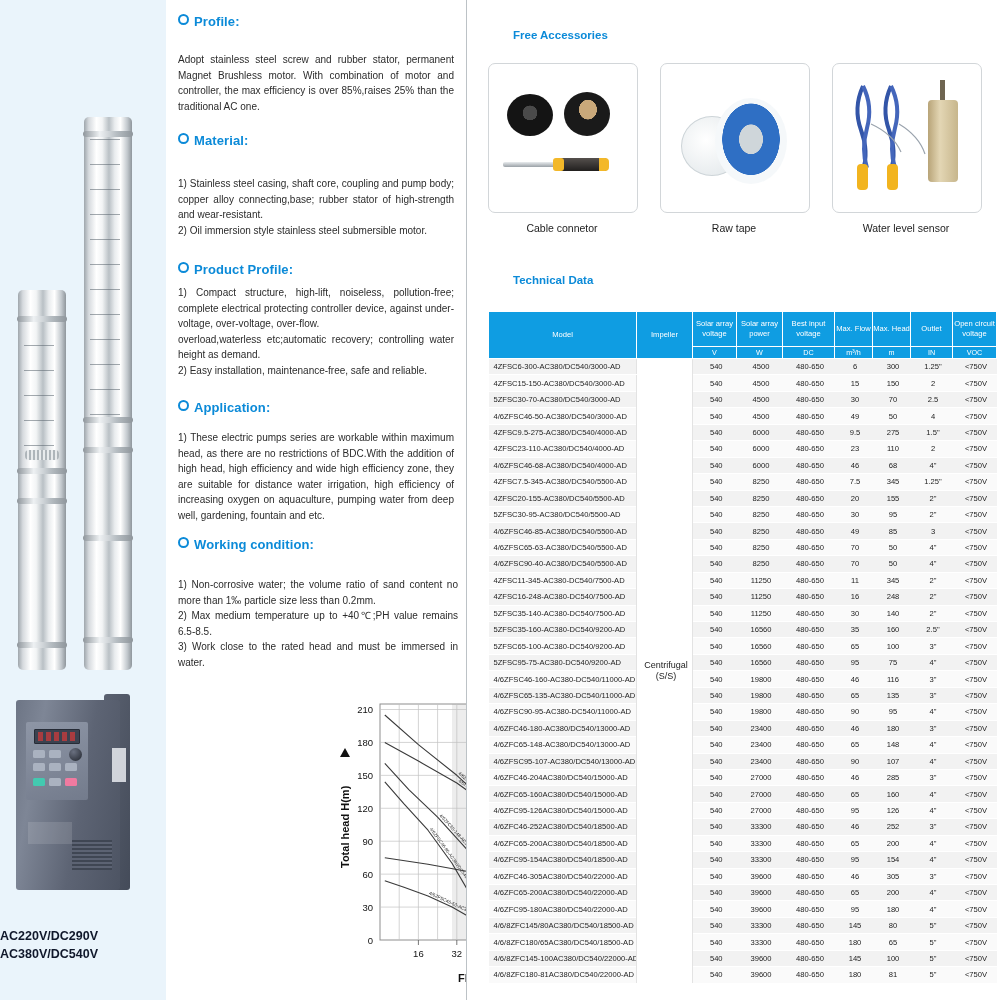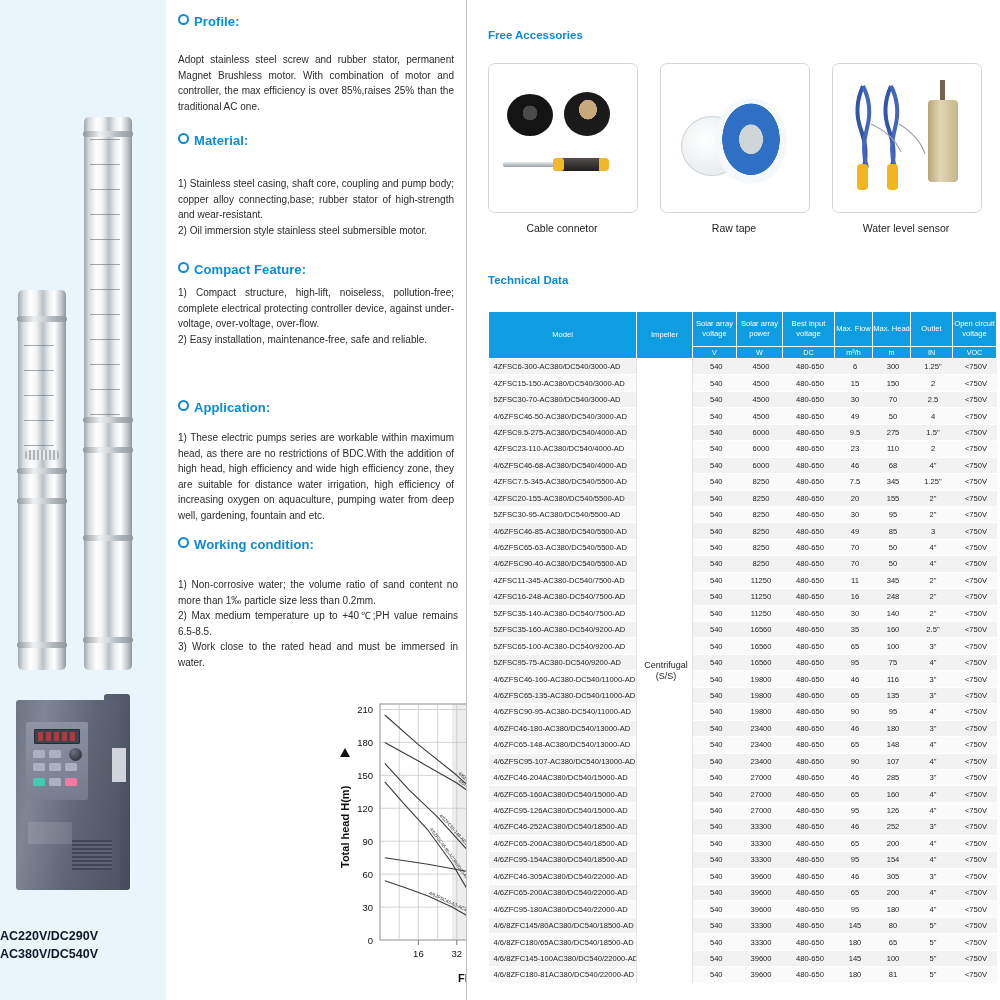--- a/index.html
+++ b/index.html
@@ -95,21 +95,21 @@
   .body-copy p{margin:0;}
 
   
   .chart-box{position:absolute;left:170px;top:692px;width:296px;height:300px;}
   .chart-svg{position:absolute;left:0;top:0;}
 
   
   .col-data{position:absolute;left:467px;top:0;width:533px;height:1000px;background:#fff;}
   .divider{position:absolute;left:466px;top:0;width:1px;height:1000px;background:#bcc2c6;}
   .panel-head{
-    position:absolute;font-size:11.5px;font-weight:bold;color:#0b8ad8;white-space:nowrap;
+    position:absolute;font-size:11.5px;font-weight:bold;color:#0b8ad8;white-space:nowrap;margin-left:25px;
   }
   .acc-card{
     position:absolute;top:63px;width:148px;height:148px;
     border:1px solid #d2d6d9;border-radius:7px;background:#fff;
   }
   .acc-cap{
     position:absolute;top:222px;width:148px;text-align:center;
     font-size:10.5px;color:#1d1d1d;
   }
 
@@ -239,24 +239,25 @@
 
     <div class="sec-head" style="left:12px;top:133px;">
       <span class="bullet"></span><span>Material:</span>
     </div>
     <div class="body-copy" style="left:12px;top:176px;width:276px;">
       <p>1) Stainless steel casing, shaft core, coupling and pump body; copper alloy connecting,base;  rubber  stator  of  high-strength  and  wear-resistant.</p>
       <p>2) Oil immersion style stainless steel submersible motor.</p>
     </div>
 
     <div class="sec-head" style="left:12px;top:262px;">
-      <span class="bullet"></span><span>Compact  Feature:</span>
+      <span class="bullet"></span><span>Product  Profile:</span>
     </div>
     <div class="body-copy" style="left:12px;top:285px;width:276px;">
       <p>1) Compact structure, high-lift, noiseless, pollution-free; complete electrical protecting controller device, against under-voltage, over-voltage, over-flow.</p>
+      <p>overload,waterless etc;automatic recovery; controlling water height as demand.</p>
       <p>2) Easy installation, maintenance-free, safe and reliable.</p>
     </div>
 
     <div class="sec-head" style="left:12px;top:392px;margin-top:8px;">
       <span class="bullet"></span><span>Application:</span>
     </div>
     <div class="body-copy" style="left:12px;top:430px;width:276px;">
       <p>1) These electric pumps series are workable within maximum head, as there are no restrictions of BDC.With the addition of high head, high efficiency and wide high efficiency zone, they are suitable for distance water irrigation, high efficiency of increasing oxygen on aquaculture, pumping water from deep well, gardening, fountain and etc.</p>
     </div>
 

